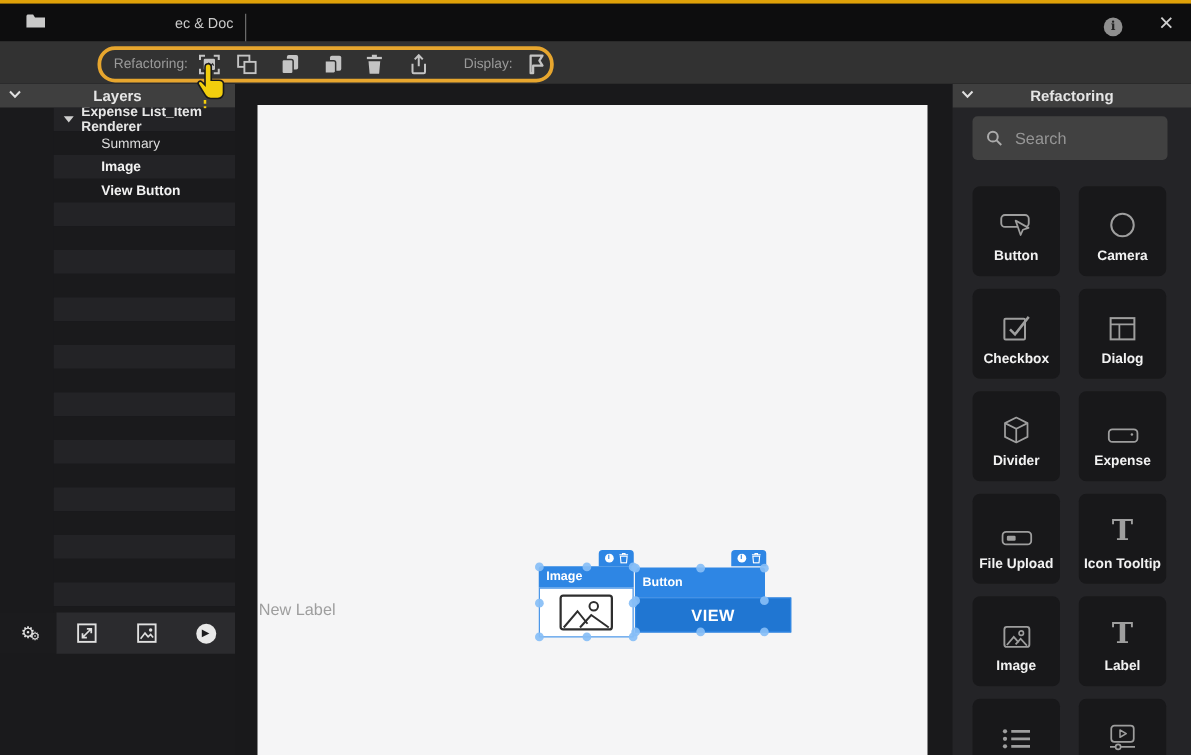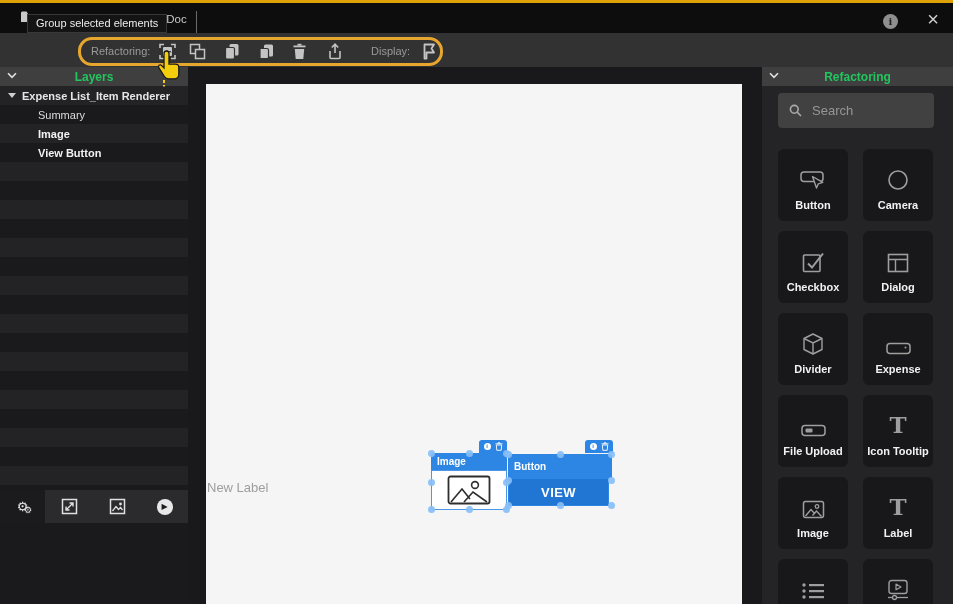--- a/index.html
+++ b/index.html
@@ -23,26 +23,26 @@
   
   .toolbar { left:0; top:33px; width:953px; height:34px; background:#323232; }
   .tb-glyph { font-family:"DejaVu Sans", sans-serif; color:#B9B9B9; font-size:17px; top:37px; width:22px; text-align:center; }
   .hl-box { left:78px; top:37px; width:365px; height:29px; border:3px solid #E7A62E; border-radius:14px; z-index:5; }
   .hl-label { top:5px; font-size:11px; color:#9A9A9A; }
   .tb-btn { top:1px; width:20px; height:20px; display:flex; align-items:center; justify-content:center; }
   .cursor-hand { left:155px; top:49px; z-index:40; pointer-events:none; }
 
   
   .panel-header { height:19px; background:#3F3F3F; display:flex; align-items:center; position:relative; }
-  .panel-header .ph-title { flex:1; text-align:center; font-size:12px; font-weight:bold; color:#22c55e; }
+  .panel-header .ph-title { flex:1; text-align:center; font-size:12px; font-weight:bold; color:#e5e5e5; }
   .chev { position:absolute; left:7px; top:5px; }
 
   
   .left-panel { left:0; top:67px; width:188px; height:537px; background:#1A1A1C; }
-  .tree { height:404px; overflow:hidden; }
+  .tree { height:404px; overflow:hidden;padding-left:43px; }
   .tree-row { height:19px; display:flex; align-items:center; font-size:11px; color:#DCDCDC; }
   .tree-row:nth-child(odd) { background:#232326; }
   .tree-row:nth-child(even) { background:#1A1A1C; }
   .tw-root { padding-left:8px; font-weight:600; color:#E6E6E6; }
   .tw-child { padding-left:38px; }
   .bold { font-weight:bold; color:#F2F2F2; }
   .tri-down { width:0; height:0; border-left:4px solid transparent; border-right:4px solid transparent;
               border-top:5px solid #CFCFCF; margin-right:6px; }
   .props-tabs { height:33px; display:flex; }
   .pt-first { width:45px; height:33px; background:#1B1B1D; display:flex; align-items:center; justify-content:center; position:relative; }
@@ -55,21 +55,21 @@
   
   .canvas { left:206px; top:84px; width:536px; height:520px; background:#F5F5F6; }
   .new-label { left:207px; top:480px; font-size:13px; color:#9E9E9E; }
 
   .sel-pill { height:13px; background:#2E86E4; border-radius:3px 3px 0 0; display:flex; align-items:center;
               justify-content:center; gap:4px; z-index:12; }
   .sel-header { background:#2E86E4; color:#fff; font-size:10px; font-weight:bold; display:flex; align-items:center;
                 padding-left:6px; z-index:11; border-radius:2px 2px 0 0; }
   .img-body { left:431px; top:470px; width:76px; height:40px; background:#FFFFFF; border:1px solid #4D97E8;
               display:flex; align-items:center; justify-content:center; z-index:10; }
-  .btn-body { left:508px; top:478px; width:101px; height:28px; background:#2076D2; border:1px solid #2E86E4;
+  .btn-body { left:508px; top:478px; width:125px; height:28px; background:#2076D2; border:1px solid #2E86E4;
               color:#FFFFFF; font-size:13px; font-weight:bold; letter-spacing:.4px; display:flex;
               align-items:center; justify-content:center; z-index:10; }
   .info-dot { width:7px; height:7px; border-radius:50%; background:#FFFFFF; color:#2E86E4; font-size:6px;
               font-weight:bold; text-align:center; line-height:7px; }
   .handle { position:absolute; width:7px; height:7px; border-radius:50%; background:rgba(135,190,246,.92); z-index:13; }
   .h-tl{left:-3px;top:-3px} .h-tc{left:calc(50% - 3px);top:-3px} .h-tr{right:-3px;top:-3px}
   .h-ml{left:-3px;top:calc(50% - 3px)} .h-mr{right:-3px;top:calc(50% - 3px)}
   .h-bl{left:-3px;bottom:-3px} .h-bc{left:calc(50% - 3px);bottom:-3px} .h-br{right:-3px;bottom:-3px}
   .handle-box { position:absolute; z-index:13; pointer-events:none; }
   .handle-box .handle { pointer-events:auto; }
@@ -99,21 +99,20 @@
   <div class="abs tabbar">
     <svg class="abs" style="left:21px;top:8px" width="15" height="12" viewBox="0 0 15 12">
       <path d="M0 1.5 L0 11 L15 11 L15 3 L7 3 L5.5 0.5 L1 0.5 Z" fill="#C9C9C9"></path>
     </svg>
     <div class="abs tab-label">ec &amp; Doc</div>
     <div class="abs tab-divider"></div>
     <div class="abs win-info">i</div>
     <div class="abs win-close">×</div>
   </div>
 
-  <div class="abs tooltip">Group selected elements</div>
 
   <div class="abs toolbar">
     <div class="abs tb-glyph" style="left:8px">↺</div>
     <div class="abs tb-glyph" style="left:34px">↻</div>
   </div>
 
   <div class="abs hl-box">
     <div class="abs hl-label" style="left:10px">Refactoring:</div>
     <div class="abs tb-btn" style="left:76px">
       <svg width="17" height="17" viewBox="0 0 17 17">

